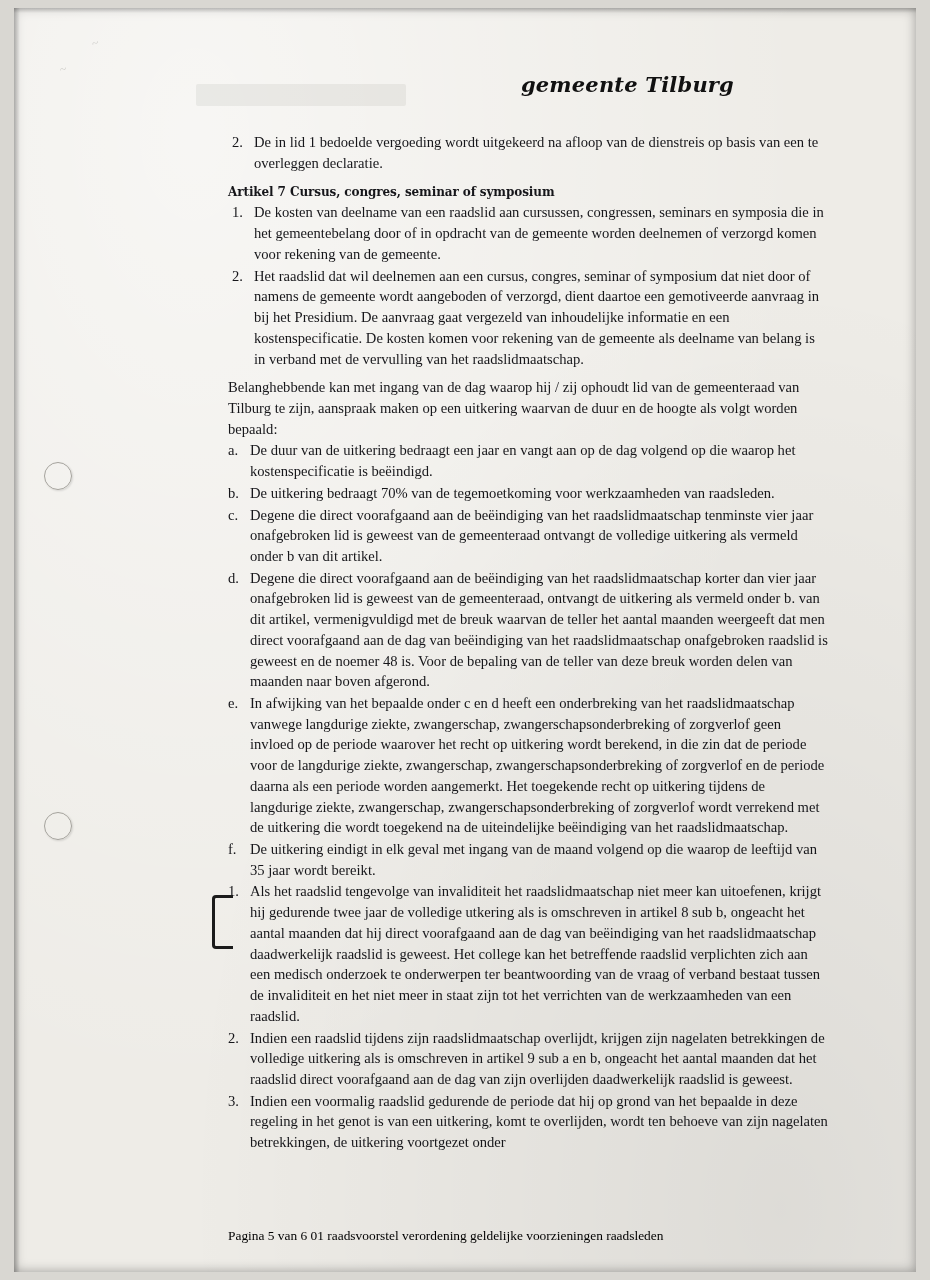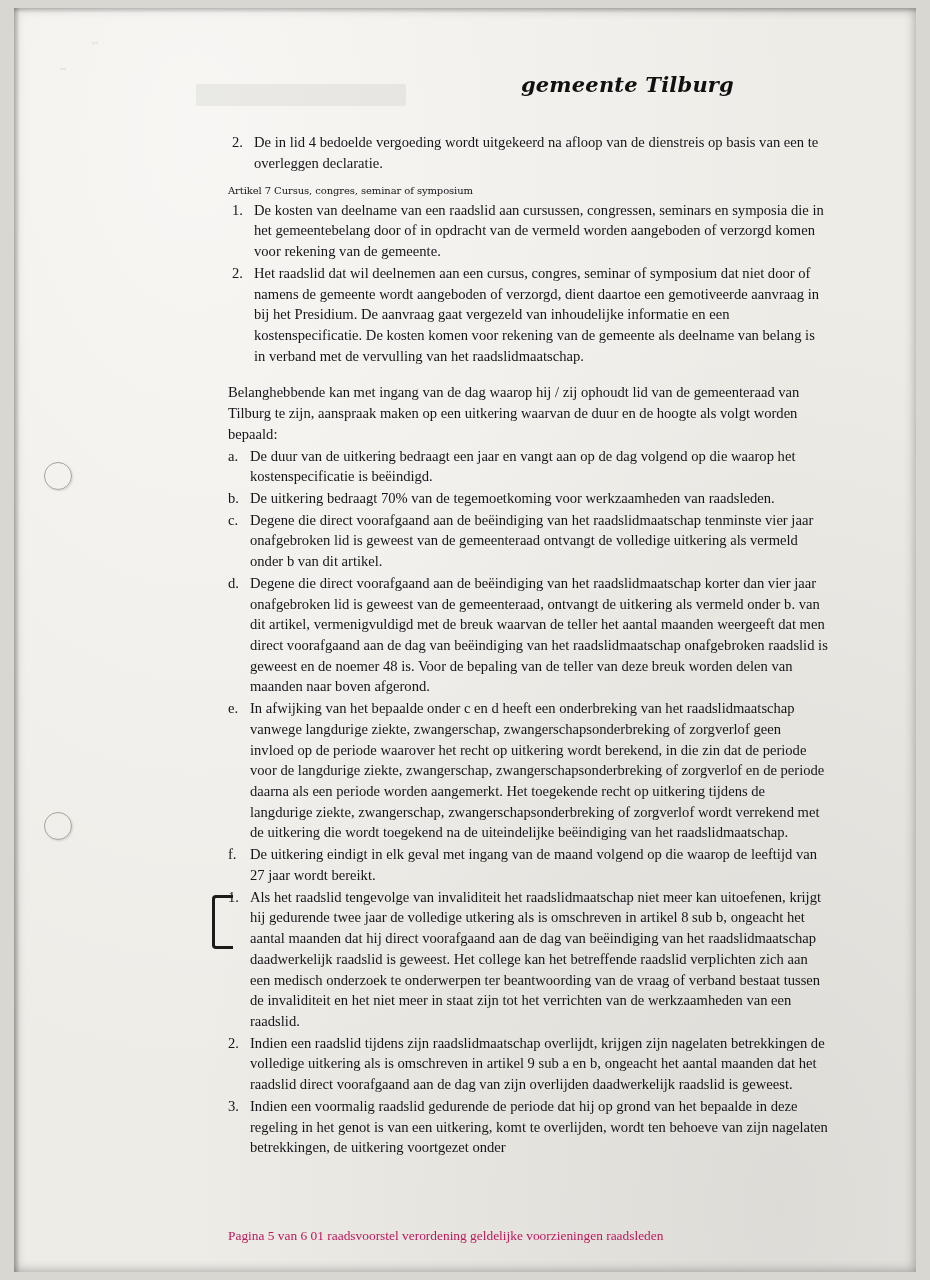--- a/index.html
+++ b/index.html
@@ -74,22 +74,22 @@
     position: absolute;
     left: 228px;
     top: 132px;
     width: 600px;
     font-size: 14.6px;
     line-height: 1.42;
     color: #16161a;
   }
   h2.art {
     font-family: "DejaVu Serif", serif;
-    font-size: 10px;
-    font-weight: normal;
+    font-size: 12px;
+    font-weight: bold;
     margin: 11px 0 1px 0;
     letter-spacing: -0.1px;
   }
   
   .row {
     display: flex;
     align-items: flex-start;
     margin: 0 0 1px 0;
   }
   .row .marker {
@@ -100,29 +100,29 @@
     box-sizing: border-box;
   }
   .row.alpha .marker {
     width: 22px;
     padding-left: 0;
   }
   .row .txt {
     flex: 1 1 auto;
   }
   .plain-block {
-    margin: 16px 0 1px 0;
+    margin: 8px 0 1px 0;
   }
   .footer {
     position: absolute;
     left: 228px;
     top: 1228px;
     width: 620px;
     font-size: 13.4px;
-    color: #be185d;
+    color: #000000;
   }
   
   .punch {
     position: absolute;
     width: 26px;
     height: 26px;
     border: 1.6px solid #9c9a95;
     border-radius: 50%;
     background: transparent;
     box-shadow: 1px 1px 2px rgba(0,0,0,0.12);
@@ -175,28 +175,28 @@
   <div class="punch p1"></div>
   <div class="punch p2"></div>
 
   <div class="content">
     <div class="letterhead">gemeente Tilburg</div>
 
     <div class="body-area">
 
       <div class="row">
         <span class="marker">2.</span>
-        <span class="txt">De in lid 4 bedoelde vergoeding wordt uitgekeerd na afloop van de dienstreis op basis van een te overleggen declaratie.</span>
+        <span class="txt">De in lid 1 bedoelde vergoeding wordt uitgekeerd na afloop van de dienstreis op basis van een te overleggen declaratie.</span>
       </div>
 
       <h2 class="art">Artikel 7  Cursus, congres, seminar of symposium</h2>
 
       <div class="row">
         <span class="marker">1.</span>
-        <span class="txt">De kosten van deelname van een raadslid aan cursussen, congressen, seminars en symposia die in het gemeentebelang door of in opdracht van de vermeld worden aangeboden of verzorgd komen voor rekening van de gemeente.</span>
+        <span class="txt">De kosten van deelname van een raadslid aan cursussen, congressen, seminars en symposia die in het gemeentebelang door of in opdracht van de gemeente worden deelnemen of verzorgd komen voor rekening van de gemeente.</span>
       </div>
 
       <div class="row">
         <span class="marker">2.</span>
         <span class="txt">Het raadslid dat wil deelnemen aan een cursus, congres, seminar of symposium dat niet door of namens de gemeente wordt aangeboden of verzorgd, dient daartoe een gemotiveerde aanvraag in bij het Presidium. De aanvraag gaat vergezeld van inhoudelijke informatie en een kostenspecificatie. De kosten komen voor rekening van de gemeente als deelname van belang is in verband met de vervulling van het raadslidmaatschap.</span>
       </div>
 
 
       <div class="plain-block">Belanghebbende kan met ingang van de dag waarop hij / zij ophoudt lid van de gemeenteraad van Tilburg te zijn, aanspraak maken op een uitkering waarvan de duur en de hoogte als volgt worden bepaald:</div>
 
@@ -220,21 +220,21 @@
         <span class="txt">Degene die direct voorafgaand aan de beëindiging van het raadslidmaatschap korter dan vier jaar onafgebroken lid is geweest van de gemeenteraad, ontvangt de uitkering als vermeld onder b. van dit artikel, vermenigvuldigd met de breuk waarvan de teller het aantal maanden weergeeft dat men direct voorafgaand aan de dag van beëindiging van het raadslidmaatschap onafgebroken raadslid is geweest en de noemer 48 is. Voor de bepaling van de teller van deze breuk worden delen van maanden naar boven afgerond.</span>
       </div>
 
       <div class="row alpha">
         <span class="marker">e.</span>
         <span class="txt">In afwijking van het bepaalde onder c en d heeft een onderbreking van het raadslidmaatschap vanwege langdurige ziekte, zwangerschap, zwangerschapsonderbreking of zorgverlof geen invloed op de periode waarover het recht op uitkering wordt berekend, in die zin dat de periode voor de langdurige ziekte, zwangerschap, zwangerschapsonderbreking of zorgverlof en de periode daarna als een periode worden aangemerkt. Het toegekende recht op uitkering tijdens de langdurige ziekte, zwangerschap, zwangerschapsonderbreking of zorgverlof wordt verrekend met de uitkering die wordt toegekend na de uiteindelijke beëindiging van het raadslidmaatschap.</span>
       </div>
 
       <div class="row alpha">
         <span class="marker">f.</span>
-        <span class="txt">De uitkering eindigt in elk geval met ingang van de maand volgend op die waarop de leeftijd van 27 jaar wordt bereikt.</span>
+        <span class="txt">De uitkering eindigt in elk geval met ingang van de maand volgend op die waarop de leeftijd van 35 jaar wordt bereikt.</span>
       </div>
 
 
       <div class="row alpha">
         <span class="marker">1.</span>
         <span class="txt">Als het raadslid tengevolge van invaliditeit het raadslidmaatschap niet meer kan uitoefenen, krijgt hij gedurende twee jaar de volledige utkering als is omschreven in artikel 8 sub b, ongeacht het aantal maanden dat hij direct voorafgaand aan de dag van beëindiging van het raadslidmaatschap daadwerkelijk raadslid is geweest. Het college kan het betreffende raadslid verplichten zich aan een medisch onderzoek te onderwerpen ter beantwoording van de vraag of verband bestaat tussen de invaliditeit en het niet meer in staat zijn tot het verrichten van de werkzaamheden van een raadslid.</span>
       </div>
 
       <div class="row alpha">
         <span class="marker">2.</span>

